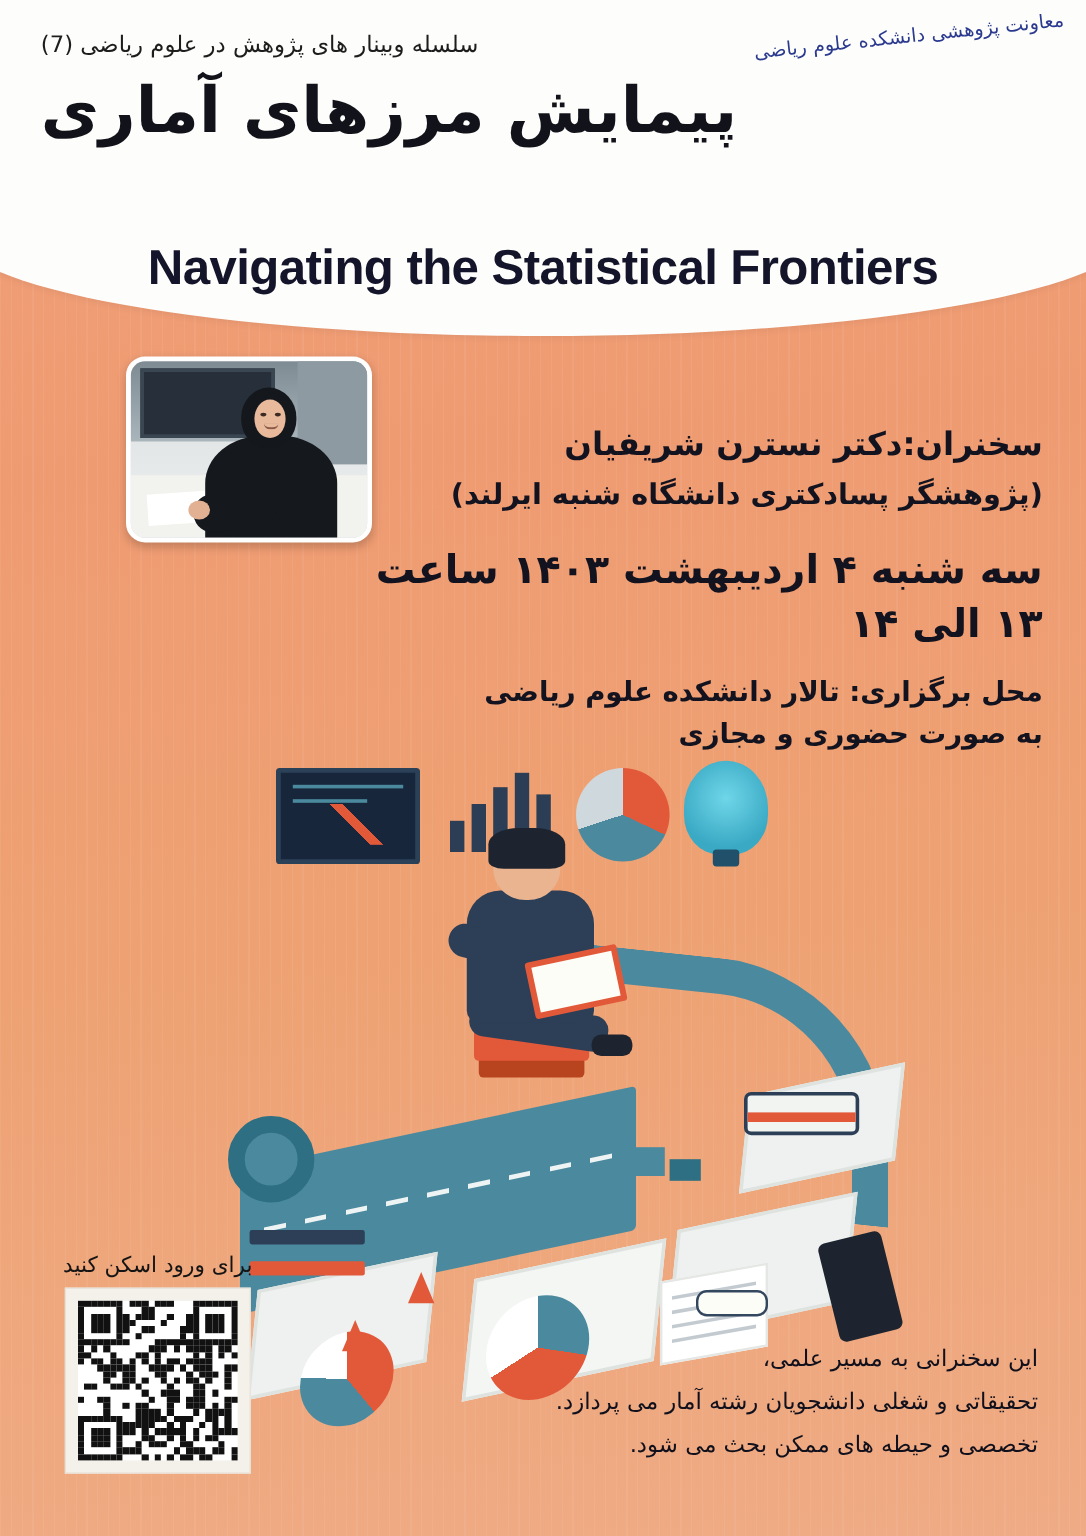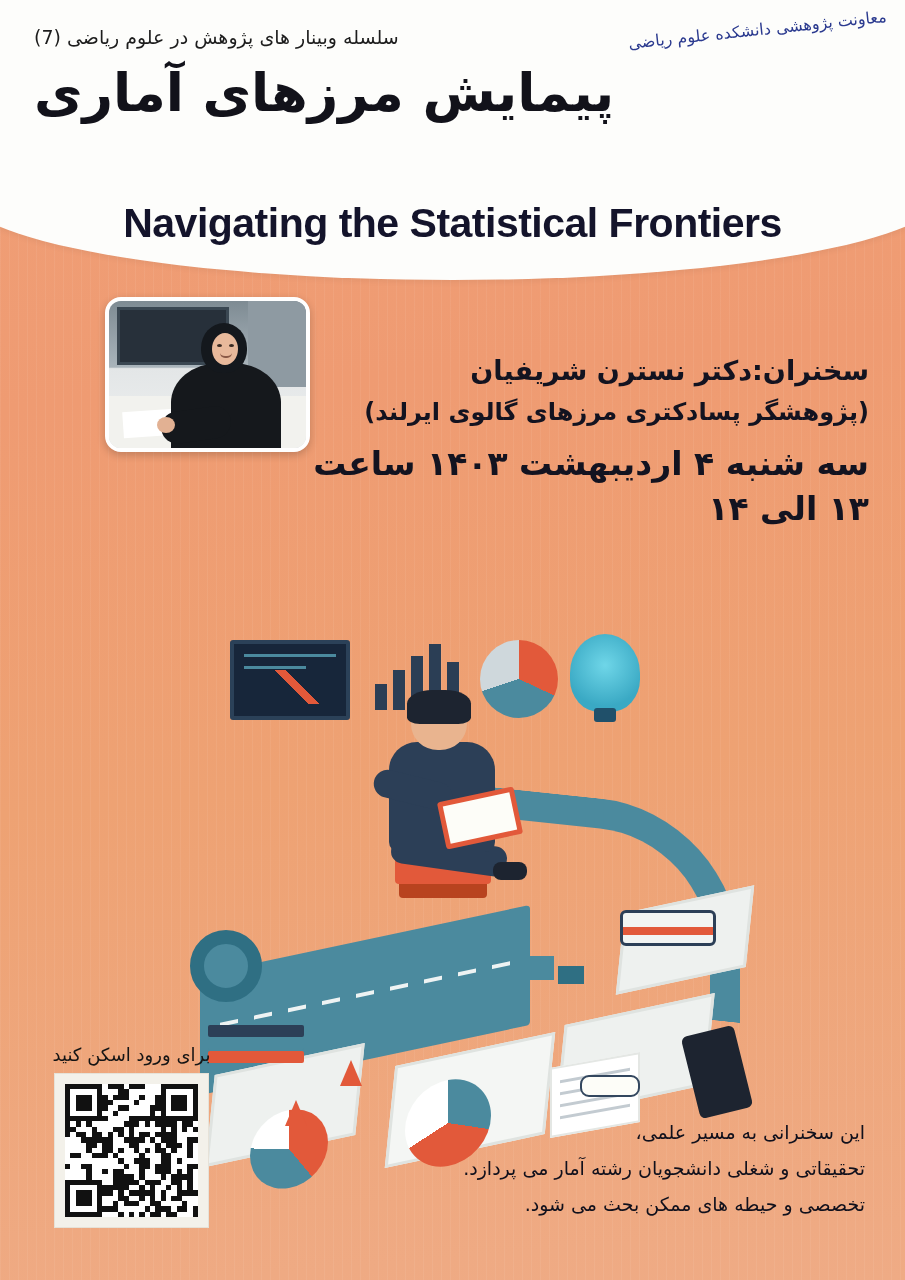--- a/index.html
+++ b/index.html
@@ -135,21 +135,21 @@
     position: absolute;
     top: 355px; right: 36px;
     width: 560px;
     text-align: right;
     direction: rtl;
     color: #131320;
     font-family: "DejaVu Sans", sans-serif;
   }
   .speaker-name { font-size: 27px; font-weight: bold; }
   .speaker-affil { font-size: 24px; font-weight: bold; margin-top: 12px; }
-  .date-time { font-size: 33px; font-weight: bold; margin-top: 16px; line-height: 1.35; }
+  .date-time { font-size: 33px; font-weight: bold; margin-top: 27px; line-height: 1.35; }
   .venue { font-size: 23px; font-weight: bold; margin-top: 18px; line-height: 1.5; }
 
   
   .illu { position: absolute; left: 150px; top: 630px; width: 620px; height: 450px; }
   .road {
     position: absolute; left: 40px; top: 130px;
     width: 560px; height: 300px;
   }
   .road-main {
     position: absolute; left: 10px; top: 180px; width: 330px; height: 120px;
@@ -272,22 +272,26 @@
     <div class="face"></div>
     <div class="eye-l"></div>
     <div class="eye-r"></div>
     <div class="smile"></div>
     <div class="arm"></div>
     <div class="hand"></div>
   </div>
 
   <div class="details">
     <div class="speaker-name">سخنران:دکتر نسترن شریفیان</div>
-    <div class="speaker-affil">(پژوهشگر پسادکتری مرزهای گالوی ایرلند)</div>
+    <div class="speaker-affil">(پژوهشگر پسادکتری دانشگاه شنبه ایرلند)</div>
     <div class="date-time">سه شنبه ۴ اردیبهشت ۱۴۰۳ ساعت ۱۳ الی ۱۴</div>
+    <div class="venue">
+      <div>محل برگزاری: تالار دانشکده علوم ریاضی</div>
+      <div>به صورت حضوری و مجازی</div>
+    </div>
   </div>
 
   <div class="illu">
     <div class="screen">
       <span class="ln" style="top:10px"></span>
       <span class="ln" style="top:22px; right:40px"></span>
       <div class="spark"></div>
     </div>
     <div class="bars">
       <span style="left:0; height:26px"></span>

